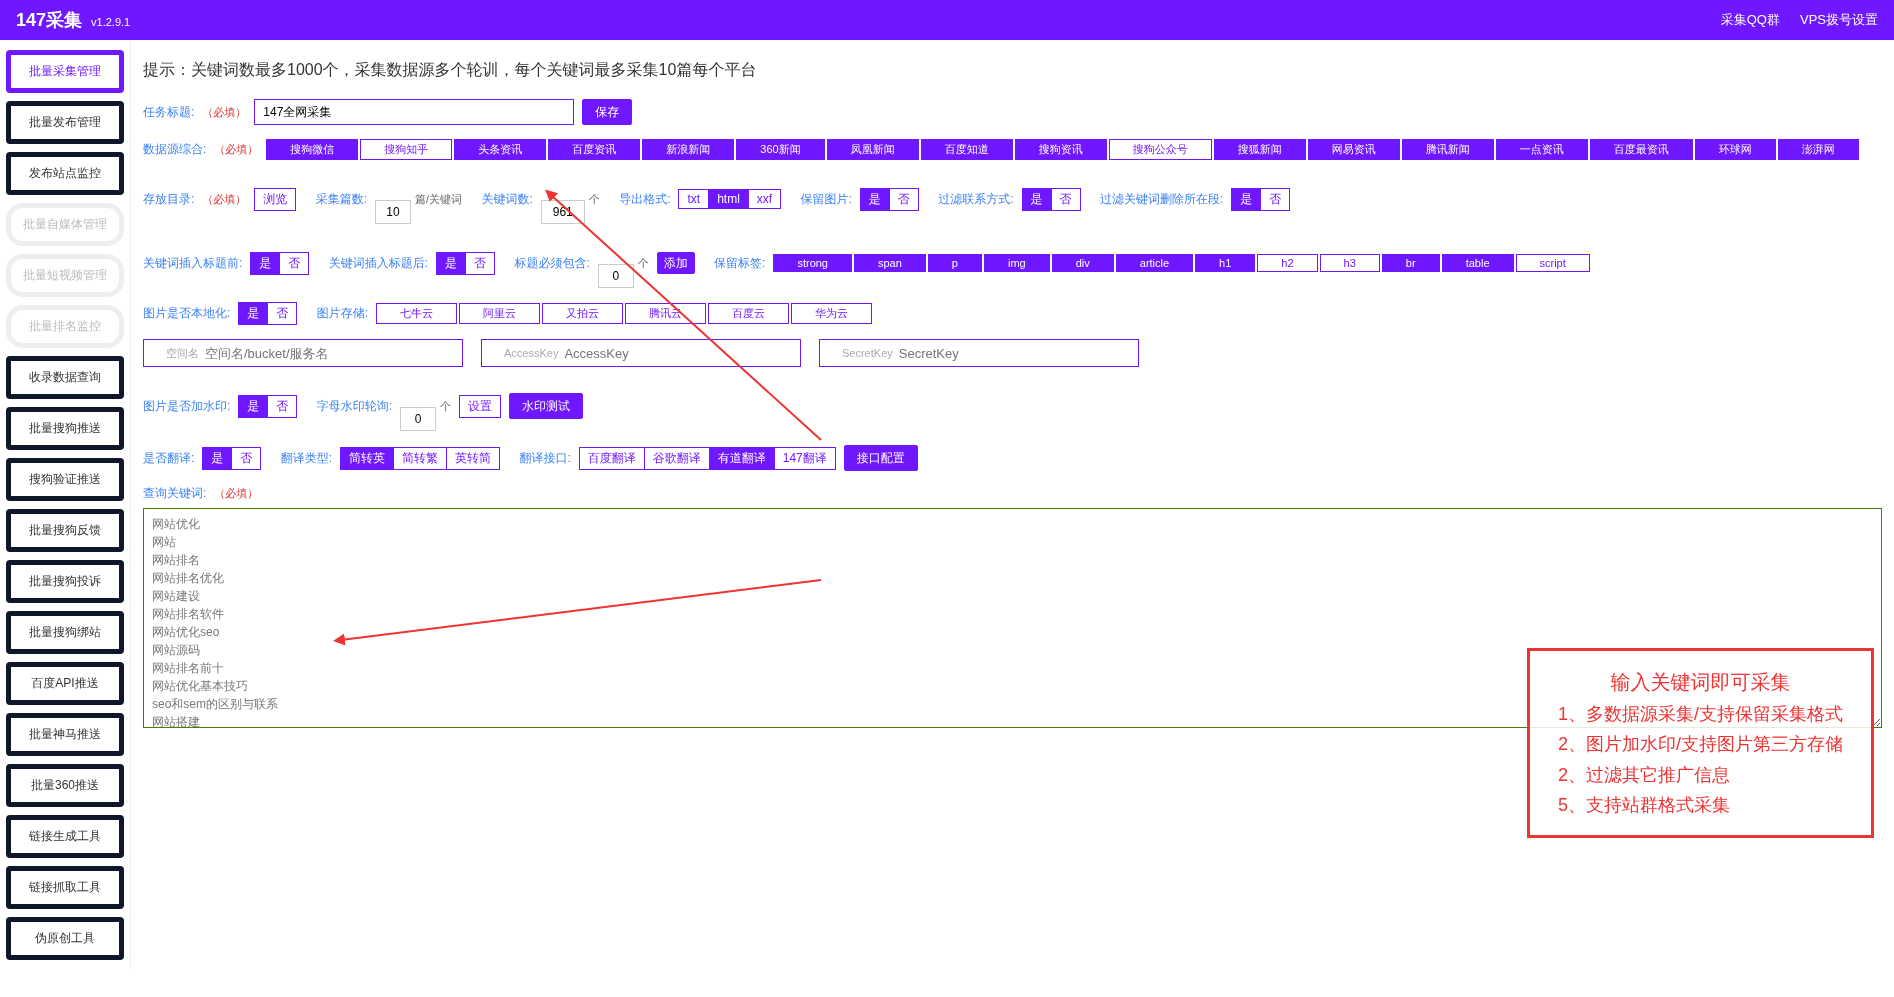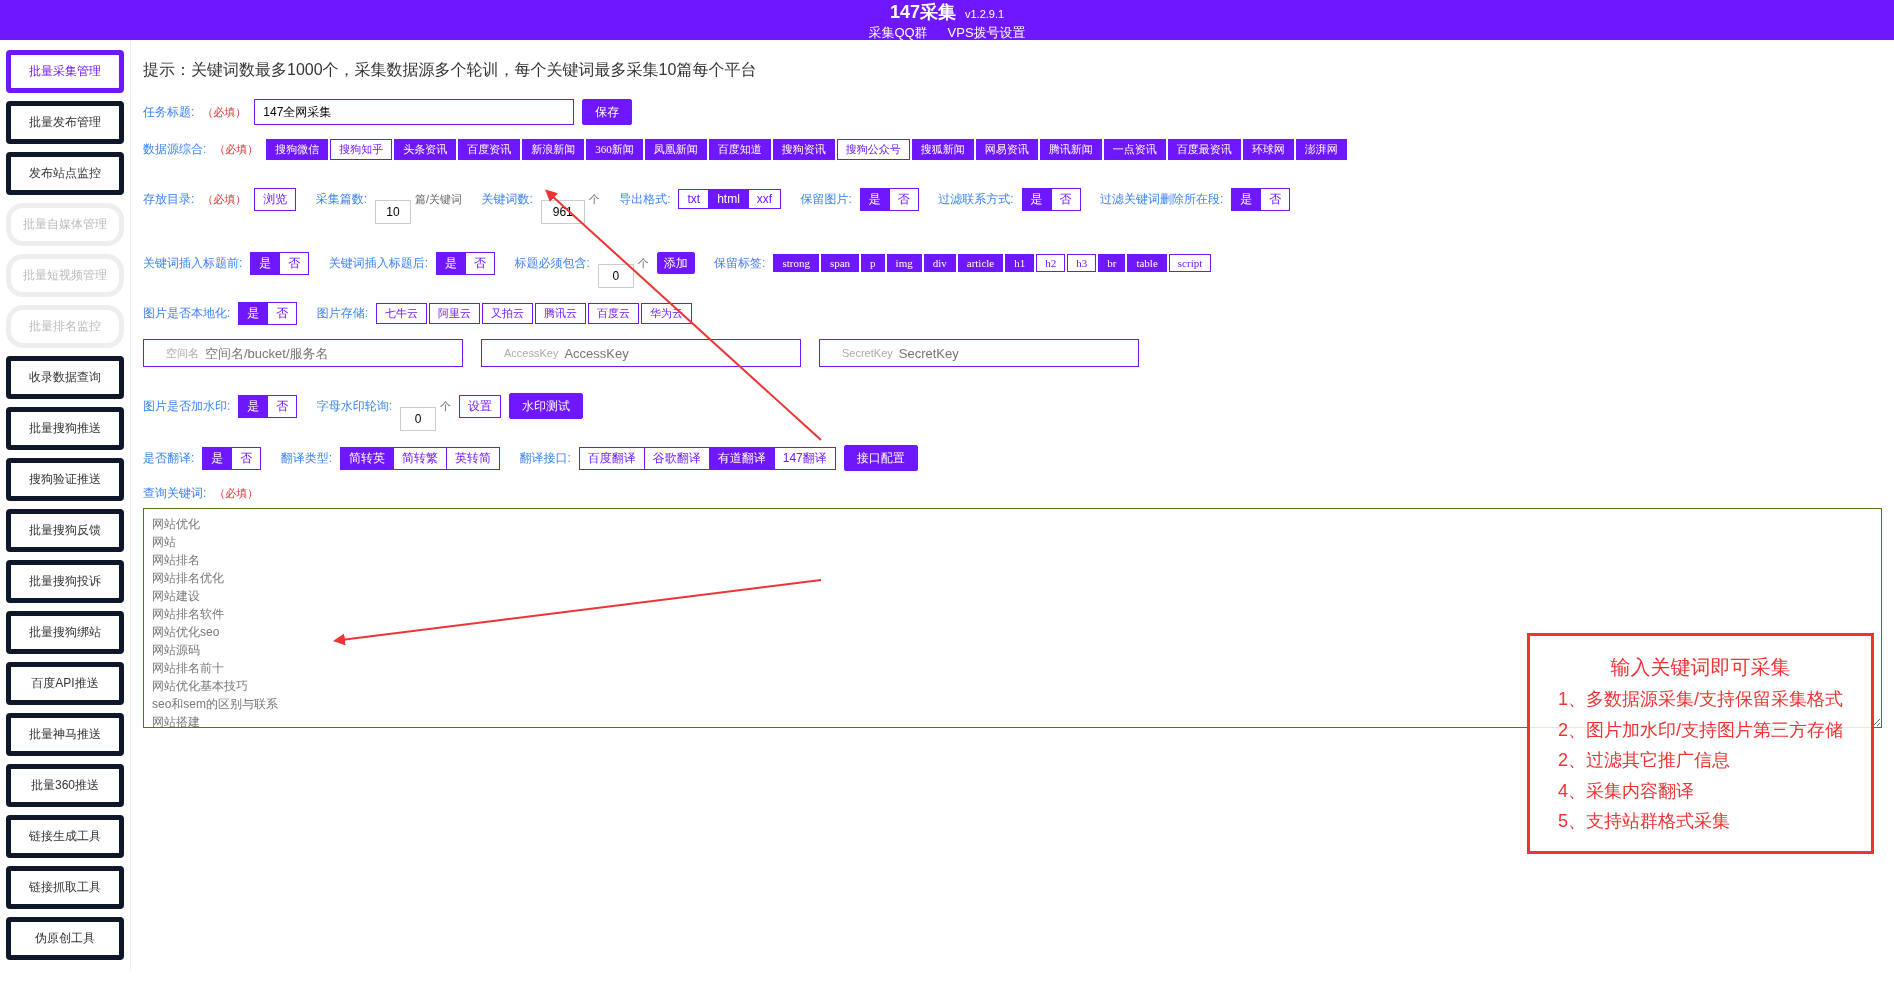--- a/index.html
+++ b/index.html
@@ -1,17 +1,17 @@
 <!DOCTYPE html>
 <html><head>
 <meta charset="utf-8">
 <style>
 * { box-sizing: border-box; margin: 0; padding: 0; }
 body { font-family: "Microsoft YaHei", Arial, sans-serif; font-size: 12px; background: #fff; }
-.topbar { background: #6f17ff; color: #fff; height: 40px; display: flex; align-items: center; padding: 0 16px; justify-content: space-between; flex-direction: column; }
+.topbar { background: #6f17ff; color: #fff; height: 40px; display: flex; align-items: center; padding: 0 16px; justify-content: space-between; }
 .topbar .brand { font-size: 18px; font-weight: bold; }
 .topbar .brand .ver { font-size: 11px; font-weight: normal; margin-left: 4px; }
 .topbar .links { display: flex; gap: 20px; font-size: 13px; }
 .topbar .links span { cursor: pointer; }
 
 .main { display: flex; }
 .sidebar { width: 130px; padding: 10px 6px; display: flex; flex-direction: column; gap: 8px; }
 .sidebar-btn { border: 5px solid #0f172a; border-radius: 4px; padding: 8px 4px; text-align: center; font-size: 12px; cursor: pointer; color: #333; background:#fff; }
 .sidebar-btn.active { border-color: #6f17ff; color: #6f17ff; }
 .sidebar-btn.disabled { color: #bbb; border-color: #eee; cursor: not-allowed; border-radius: 17px; }
@@ -29,33 +29,33 @@
 
 .btn { border: 1px solid #6f17ff; background: #6f17ff; color: #fff; padding: 0 12px; height: 26px; font-size: 12px; cursor: pointer; border-radius: 2px; }
 .btn-outline { background: #fff; color: #6f17ff; border: 1px solid #6f17ff; padding: 2px 8px; font-size: 12px; cursor: pointer; }
 
 .choice-group { display: flex; }
 .choice { border: 1px solid #6f17ff; color: #6f17ff; background: #fff; padding: 2px 8px; font-size: 12px; cursor: pointer; }
 .choice + .choice { border-left: none; }
 .choice.active { background: #6f17ff; color: #fff; }
 
 .tag-group { display:flex; flex-wrap: wrap; gap: 2px; }
-.tag { border: 1px solid #6f17ff; padding: 2px 8px; font-size: 11px; cursor: pointer; color: #6f17ff; background:#fff;font-family:Liberation Serif, serif;}
+.tag { border: 1px solid #6f17ff; padding: 2px 23px; font-size: 11px; cursor: pointer; color: #6f17ff; background:#fff;}
 .tag.active { background: #6f17ff; color: #fff; }
 
 .unit { color:#666; font-size:11px; margin-left:-4px; }
 
 .cloud-row { display:flex; gap: 18px; margin-bottom: 14px; }
 .cloud-input { display:flex; align-items:center; border:1px solid #6f17ff; height:28px; padding:0 22px; width:320px;}
 .cloud-input .pfx { color:#aaa; font-size:11px; margin-right:6px;}
 .cloud-input input { border:none; outline:none; font-size:13px; flex:1; height:100%; }
 
 .kw-textarea { width: 100%; height: 220px; border:1px solid #4d7c0f; padding:6px 8px; font-size:12px; color:#777; line-height:1.5; resize: vertical; font-family: inherit; }
 
-.overlay { position:absolute; right:20px; bottom:116px; border:3px solid #e33; padding:14px 28px; color:#e33; font-size:18px; line-height:1.7; background: rgba(255,255,255,0.85); }
+.overlay { position:absolute; right:20px; bottom:132px; border:3px solid #e33; padding:14px 28px; color:#e33; font-size:18px; line-height:1.7; background: rgba(255,255,255,0.85); }
 .overlay .title { text-align:center; font-size:20px; }
 
 .arrow { position:absolute; left:0; top:0; pointer-events:none; }
 .arrow line { stroke:#e33; stroke-width:2; }
 .arrow polygon { fill:#e33; }
 </style>
 </head>
 <body>
 
 <div class="topbar">
@@ -299,21 +299,20 @@
 网站优化培训
 seo是什么意思</textarea>
 
     
     <div class="overlay">
       <div class="title">输入关键词即可采集</div>
       <div id="overlay-lines">
           <div>1、多数据源采集/支持保留采集格式</div>
           <div>2、图片加水印/支持图片第三方存储</div>
           <div>2、过滤其它推广信息</div>
-          <div>4、采集内容翻译</div>
           <div>5、支持站群格式采集</div>
         </div>
     </div>
 
     
     <svg class="arrow" width="1400" height="700">
       <defs>
         <marker id="ah" markerWidth="10" markerHeight="10" refX="2" refY="3" orient="auto">
           <polygon points="0 0, 6 3, 0 6"></polygon>
         </marker>

